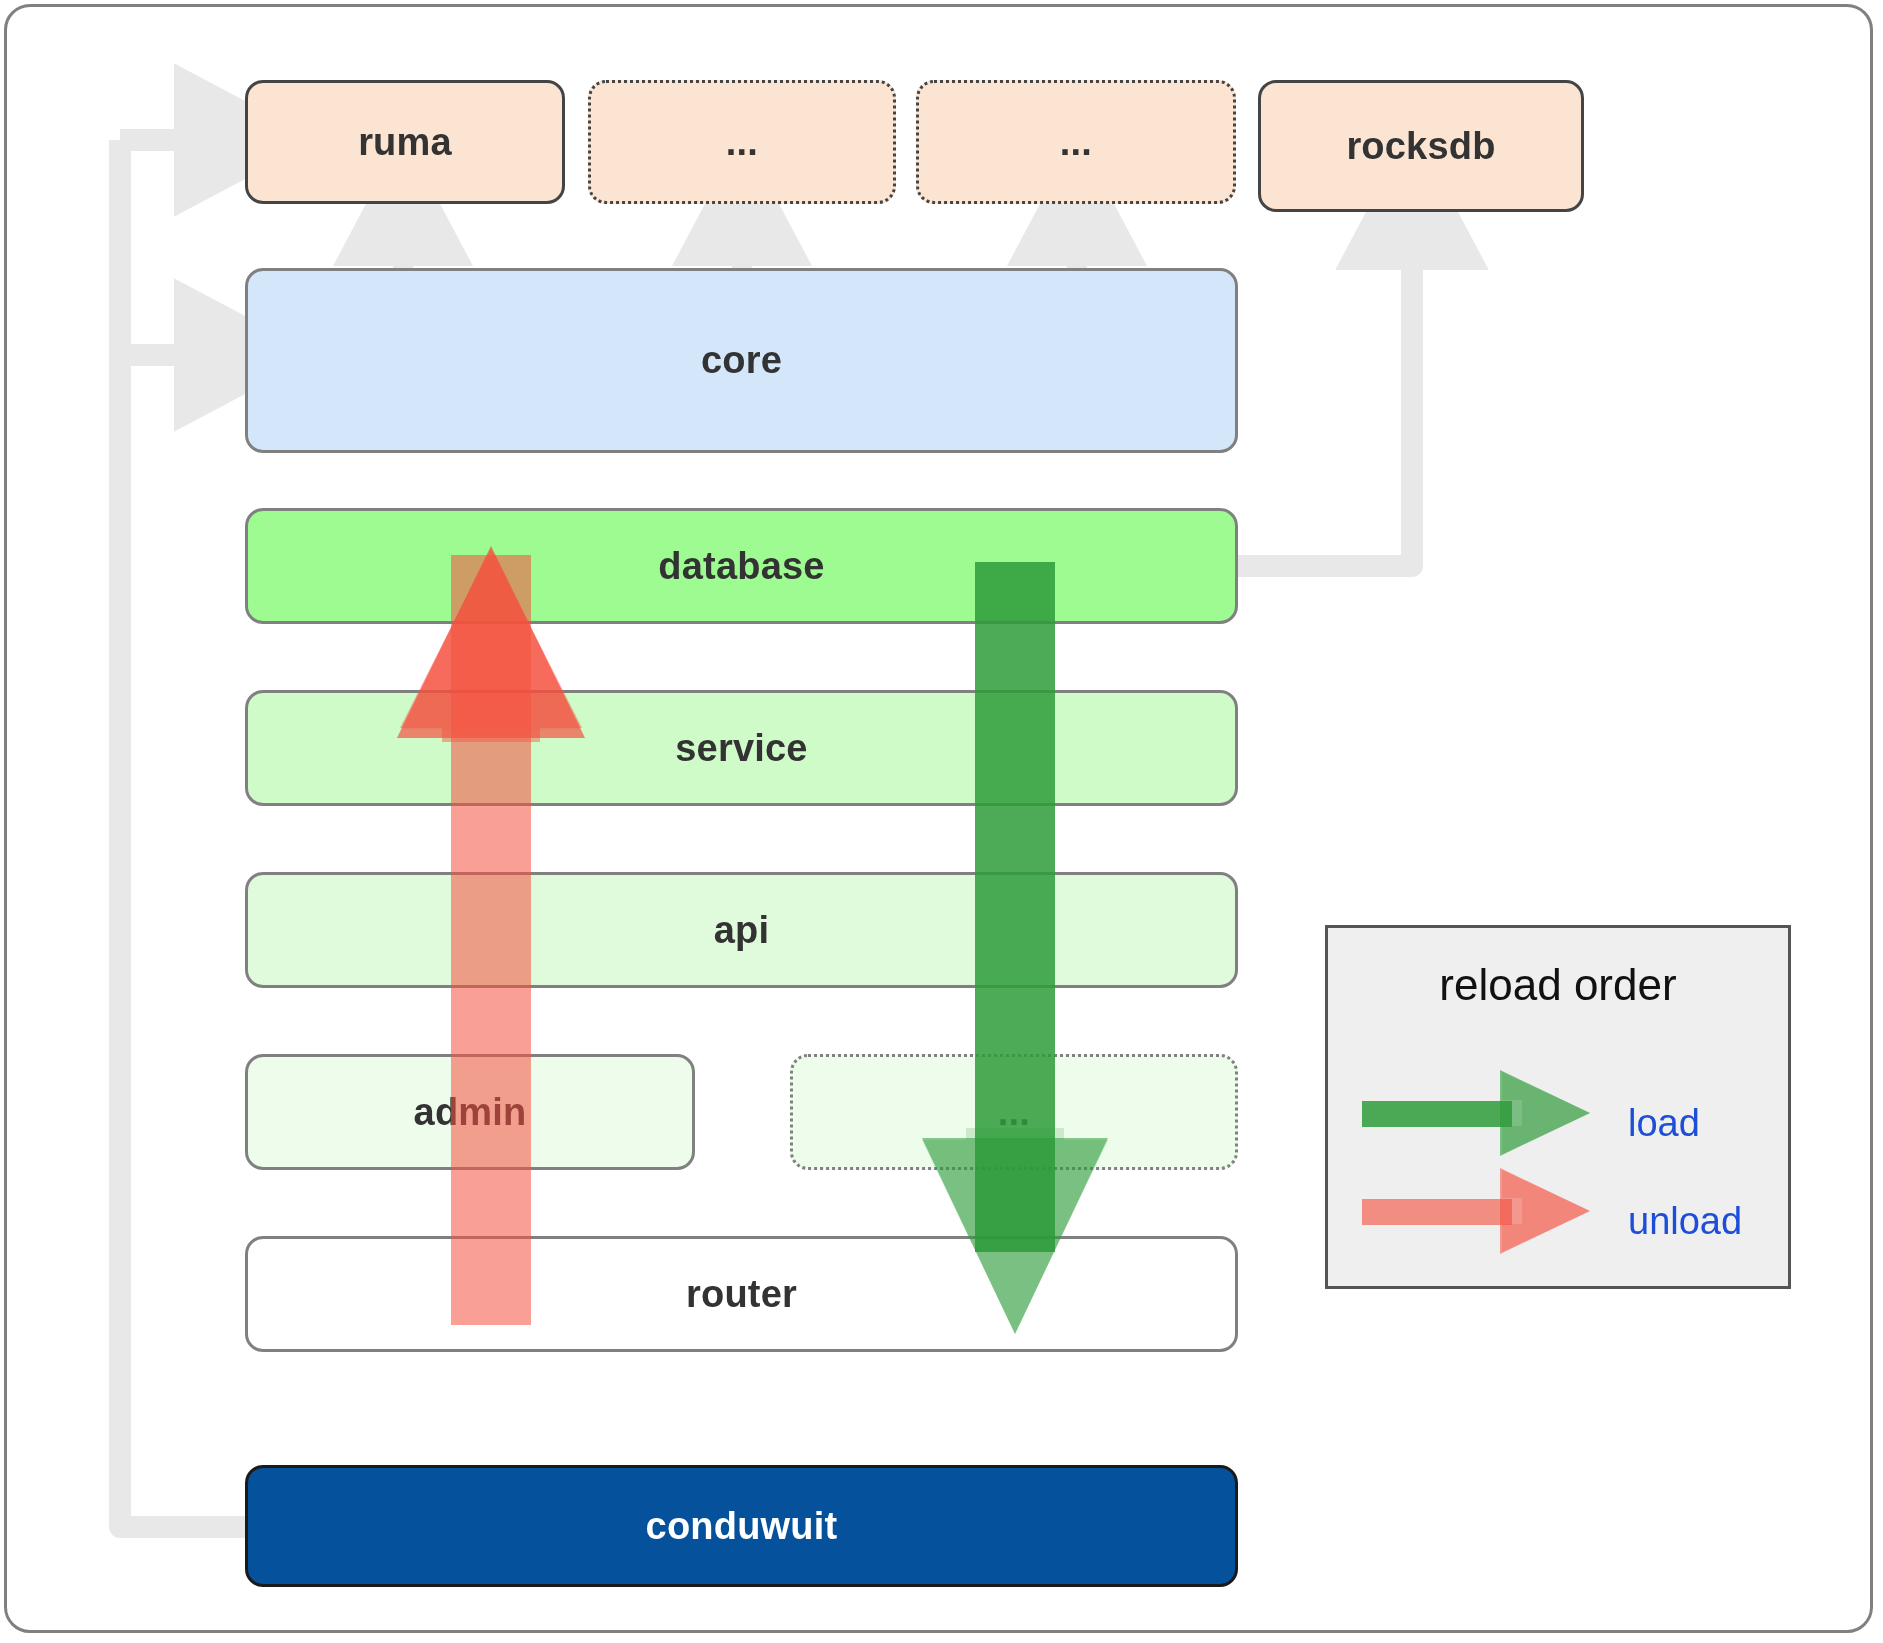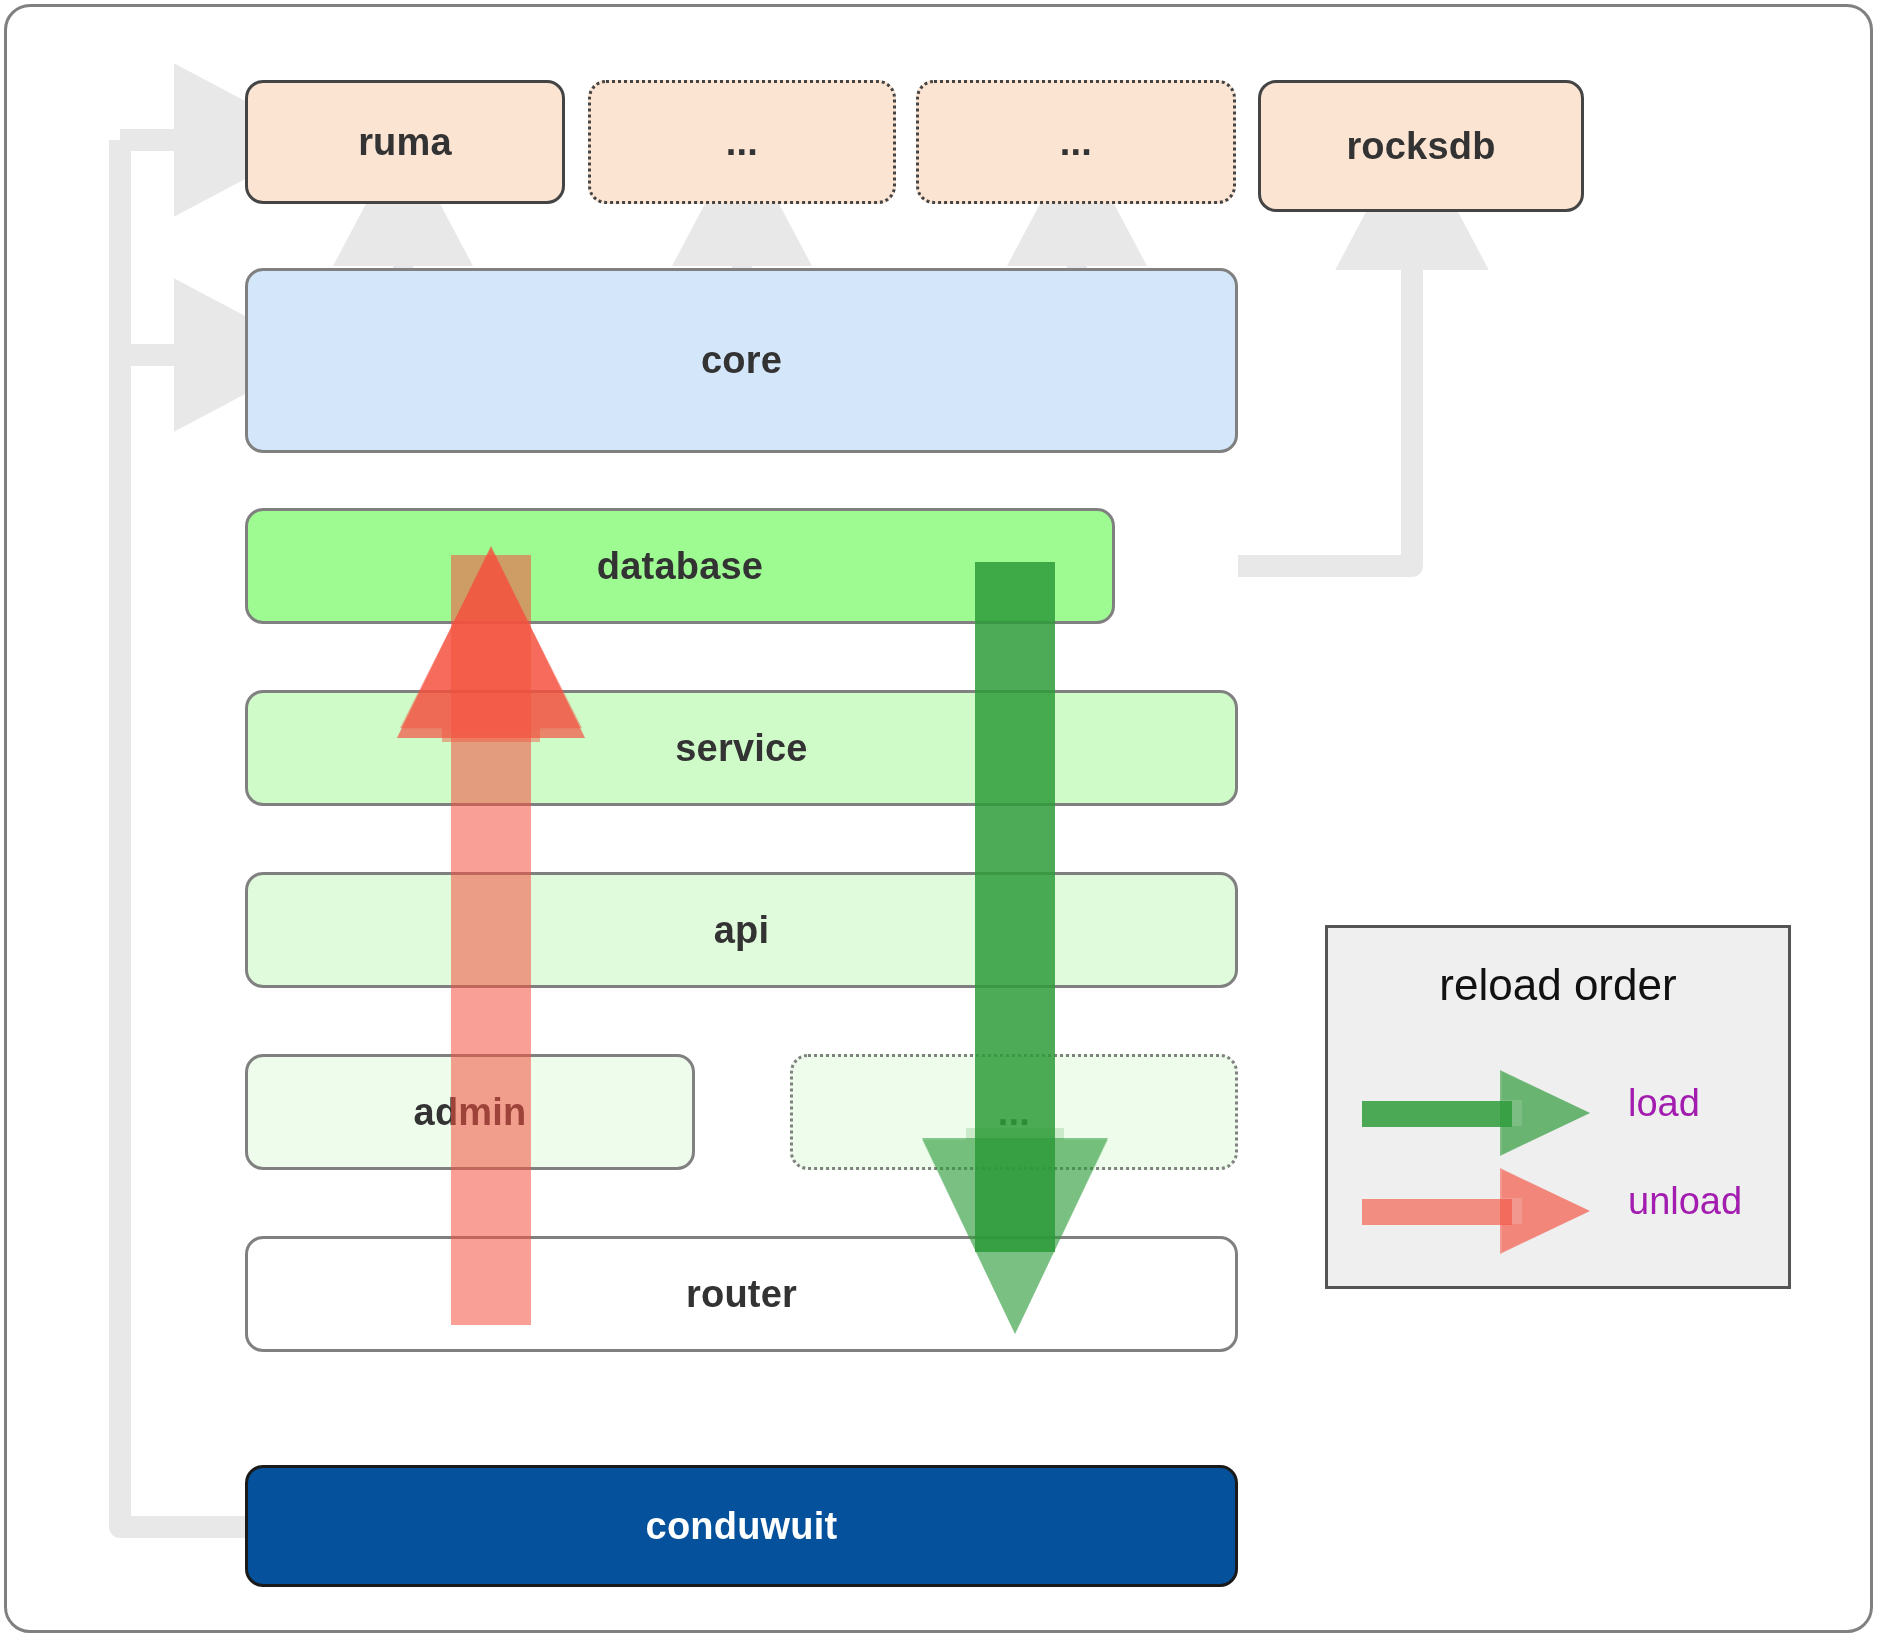--- a/index.html
+++ b/index.html
@@ -100,21 +100,22 @@
     left: 0;
     right: 0;
     top: 32px;
     text-align: center;
     font-size: 44px;
     color: #111111;
   }
   .legend-row-label {
     position: absolute;
     font-size: 38px;
-    color: #a21caf;
+    color: #1d4ed8;
+    margin-top: 20px;
   }
   .legend-arrow {
     position: absolute;
   }
 </style>
 </head>
 <body>
 
 <div id="canvas">
   <div class="outer-frame"></div>
@@ -148,21 +149,21 @@
     <span>...</span>
   </div>
   <div class="node dep" style="left:1258px; top:80px; width:326px; height:132px;">
     <span>rocksdb</span>
   </div>
 
   <div class="node core" style="left:245px; top:268px; width:993px; height:185px;">
     <span>core</span>
   </div>
 
-  <div class="node layer" style="left:245px; top:508px; width:870px; height:116px; background:#9DFB92;">
+  <div class="node layer" style="left:245px; top:508px; width:993px; height:116px; background:#9DFB92;">
     <span>database</span>
   </div>
   <div class="node layer" style="left:245px; top:690px; width:993px; height:116px; background:#CFFBC9;">
     <span>service</span>
   </div>
   <div class="node layer" style="left:245px; top:872px; width:993px; height:116px; background:#DFFBDB;">
     <span>api</span>
   </div>
   <div class="node layer" style="left:245px; top:1054px; width:450px; height:116px; background:#EDFCEB;">
     <span>admin</span>

